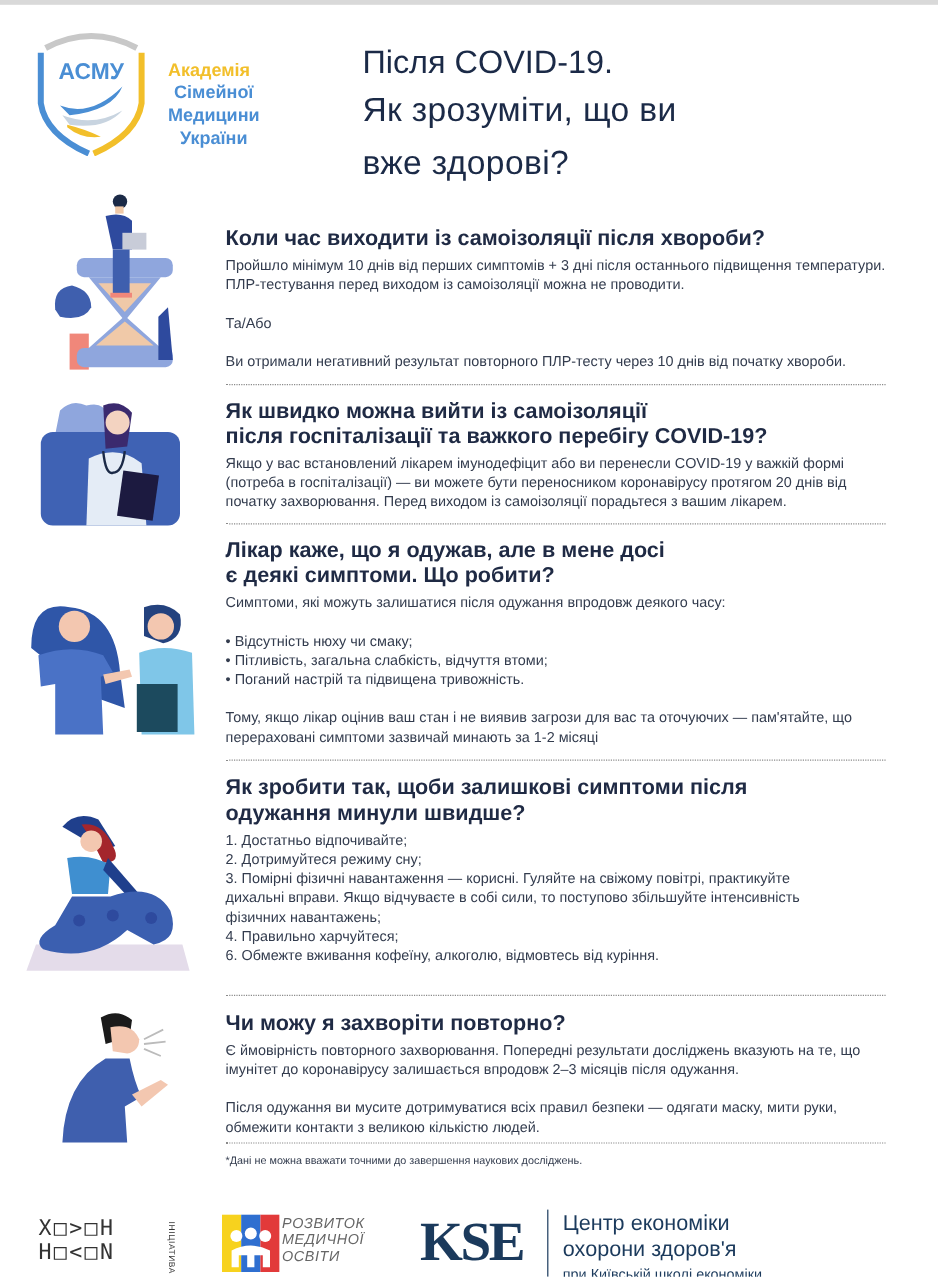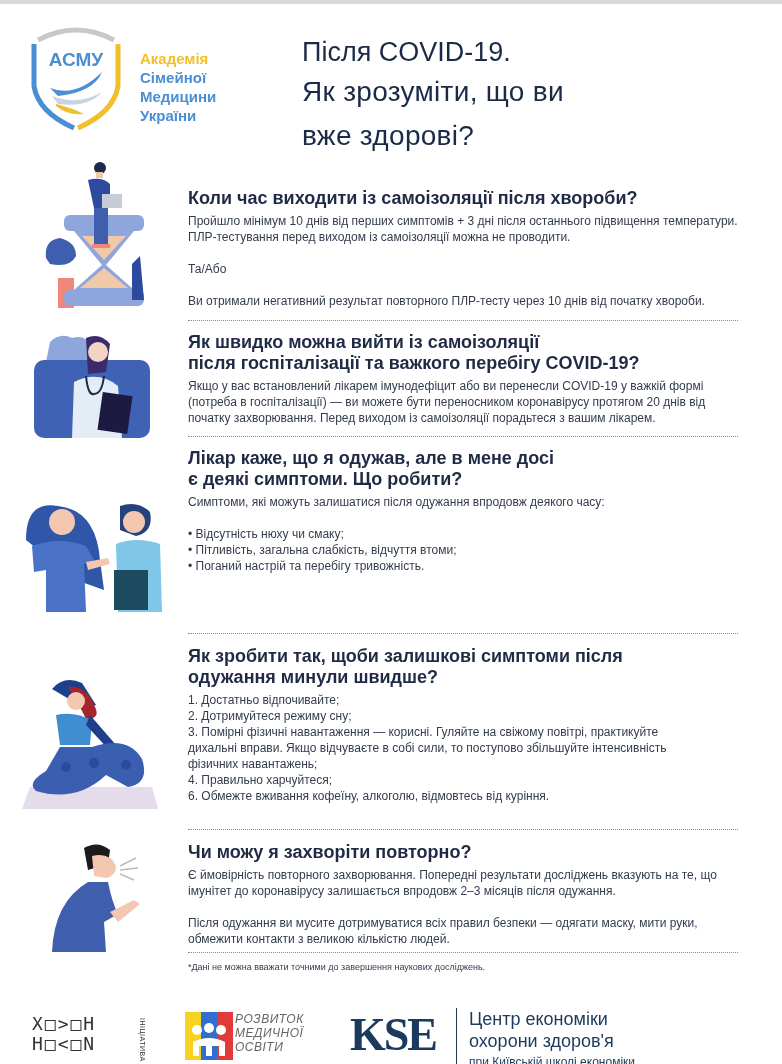--- a/index.html
+++ b/index.html
@@ -8,21 +8,21 @@
     font-family: "Liberation Sans", "DejaVu Sans", sans-serif;
     color: #1f2a44;
   }
   .topbar { position: absolute; left: 0; top: 0; width: 782px; height: 4px; background: #d9d9d9; }
 
   
   .logo { position: absolute; left: 28px; top: 26px; width: 210px; height: 105px; }
   .logo svg { position: absolute; left: 0; top: 0; }
   .logo-text { position: absolute; left: 112px; top: 23px; font-weight: bold; font-size: 15px; line-height: 19px; }
   .logo-text .l1 { color: #f2bf2a; }
-  .logo-text .l2, .logo-text .l3, .logo-text .l4 { color: #4a8ed4; }
+  .logo-text .l2, .logo-text .l3, .logo-text .l4 { color: #4a8ed4; text-align: center; }
 
   
   .title-block { position: absolute; left: 302px; top: 36px; width: 460px; }
   .subtitle { font-size: 27px; line-height: 32px; color: #1b2a47; }
   .title { font-size: 28px; line-height: 44px; color: #1b2a47; margin-top: 2px; letter-spacing: 0.3px; }
 
   
   .section { position: absolute; left: 188px; width: 550px; }
   .section h2 {
     margin: 0; font-size: 18px; line-height: 21px; font-weight: bold; color: #1f2a44;
@@ -150,22 +150,23 @@
 <div class="section" style="top:448px;">
   <h2>
     <div>Лікар каже, що я одужав, але в мене досі</div>
     <div>є деякі симптоми. Що робити?</div>
   </h2>
   <div style="height:4px"></div>
   <p>Симптоми, які можуть залишатися після одужання впродовж деякого часу:</p>
   <div class="gap"></div>
   <p>• Відсутність нюху чи смаку;</p>
   <p>• Пітливість, загальна слабкість, відчуття втоми;</p>
-  <p>• Поганий настрій та перебігу тривожність.</p>
-  <div class="gap"></div>
+  <p>• Поганий настрій та підвищена тривожність.</p>
+  <div class="gap"></div>
+  <p style="width:540px;">Тому, якщо лікар оцінив ваш стан і не виявив загрози для вас та оточуючих — пам'ятайте, що перераховані симптоми зазвичай минають за 1-2 місяці</p>
 </div>
 <div class="divider" style="top:633px;"></div>
 
 <div class="illus" style="left:16px;top:675px;width:145px;height:140px;">
   <svg width="145" height="140" viewBox="0 0 145 140">
     <polygon points="6,134 142,134 136,112 14,112" fill="#e4dcea"></polygon>
     <path d="M36 14 Q48 0 66 8 L80 30 L70 34 Z" fill="#1f3f8c"></path>
     <path d="M52 12 Q70 10 78 30 Q86 44 70 44 L62 28 Z" fill="#a4262c"></path>
     <circle cx="60" cy="26" r="9" fill="#f3c7b0"></circle>
     <path d="M40 40 Q60 36 76 46 L74 70 L44 70 Z" fill="#3f8fd0"></path>

